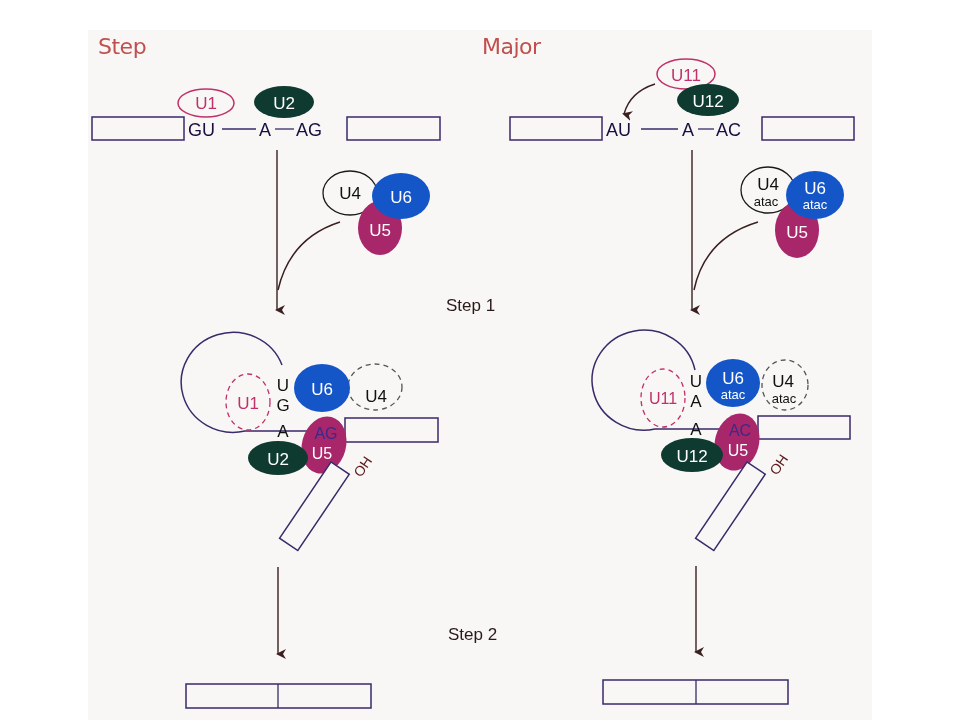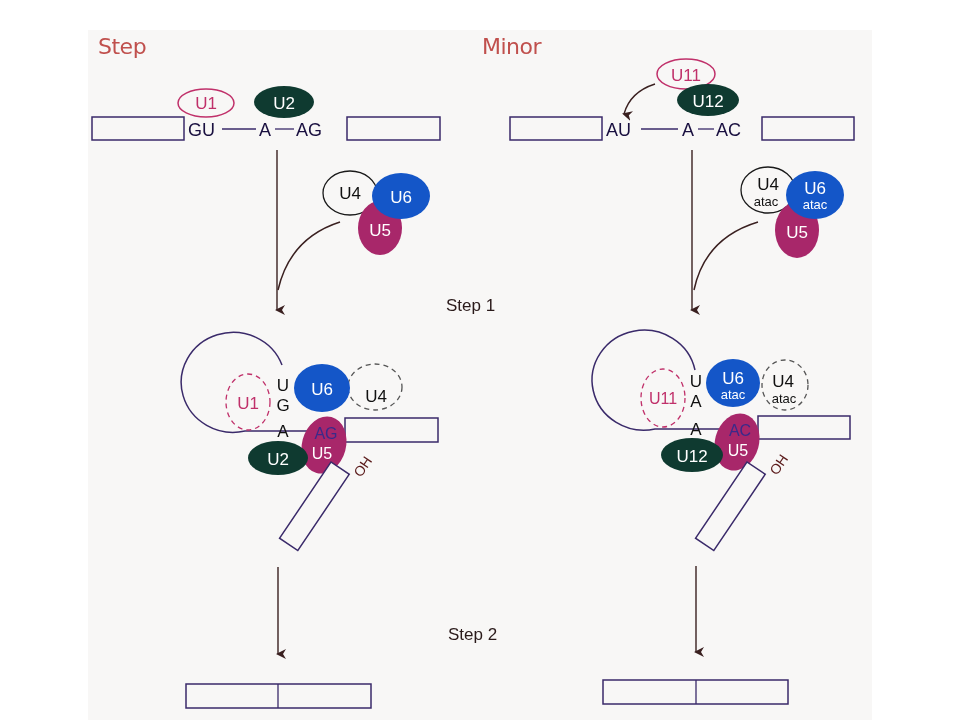--- a/index.html
+++ b/index.html
@@ -7,21 +7,21 @@
     .scan { position: absolute; left: 88px; top: 30px; width: 784px; height: 690px; background: #f8f7f6; }
     .title { position: absolute; font-family: "DejaVu Sans", sans-serif; font-size: 22px; color: #c0504d; font-weight: normal; letter-spacing: -0.5px; }
     svg { position: absolute; left: 0; top: 0; }
     .lbl { font-family: "Liberation Sans", sans-serif; }
   </style>
 </head>
 <body>
 
 <div class="scan"></div>
 <div class="title" style="left:98px; top:34px;">Step</div>
-<div class="title" style="left:482px; top:34px;">Minor</div>
+<div class="title" style="left:482px; top:34px;">Major</div>
 
 <svg width="960" height="720" viewBox="0 0 960 720">
   <defs>
     <marker id="ah" markerWidth="8" markerHeight="10" refX="4" refY="9" orient="auto" markerUnits="userSpaceOnUse">
       <path d="M0,0 L4,10 L8,0 L4,3 Z" fill="#3a2020"></path>
     </marker>
     <marker id="ah2" markerWidth="10" markerHeight="10" refX="5" refY="8" orient="auto-start-reverse" markerUnits="userSpaceOnUse" viewBox="0 0 10 10">
       <path d="M0,0 L5,10 L10,0 L5,3 Z" fill="#3a2020"></path>
     </marker>
   </defs>

